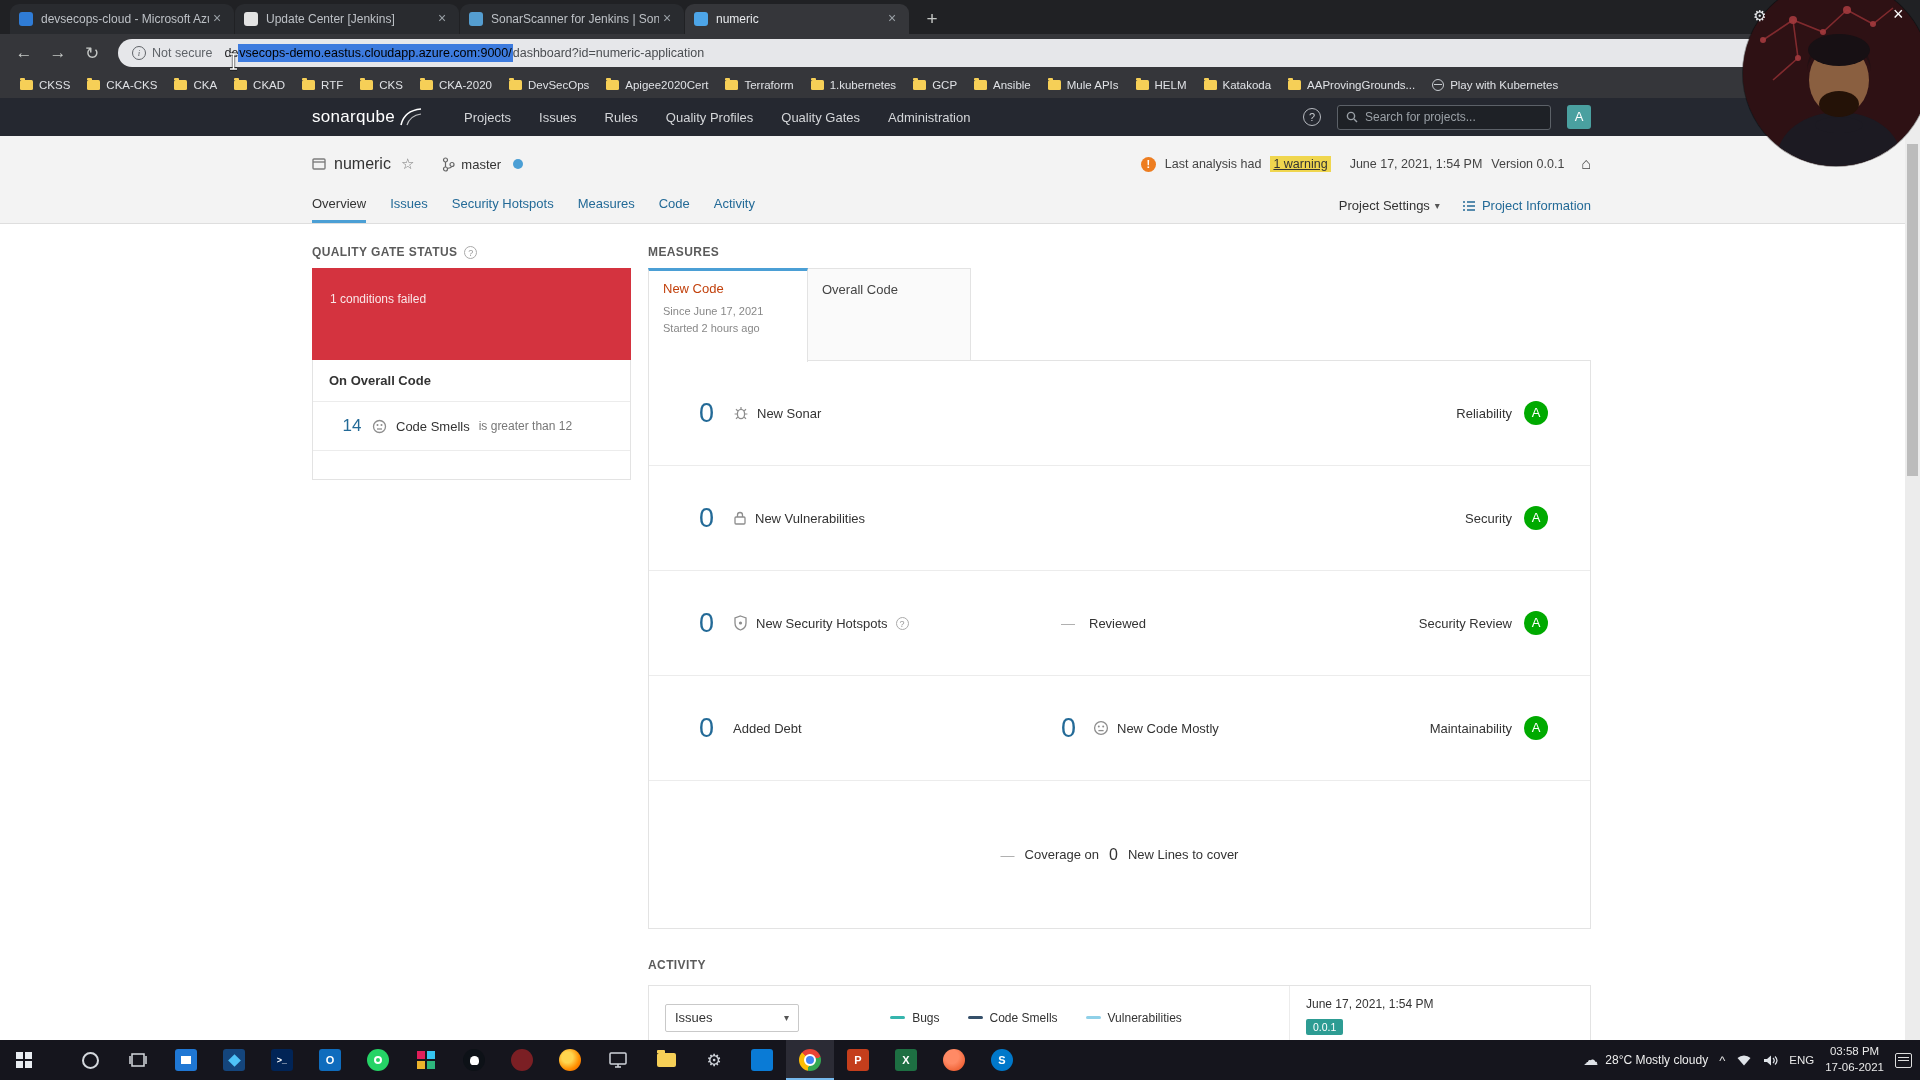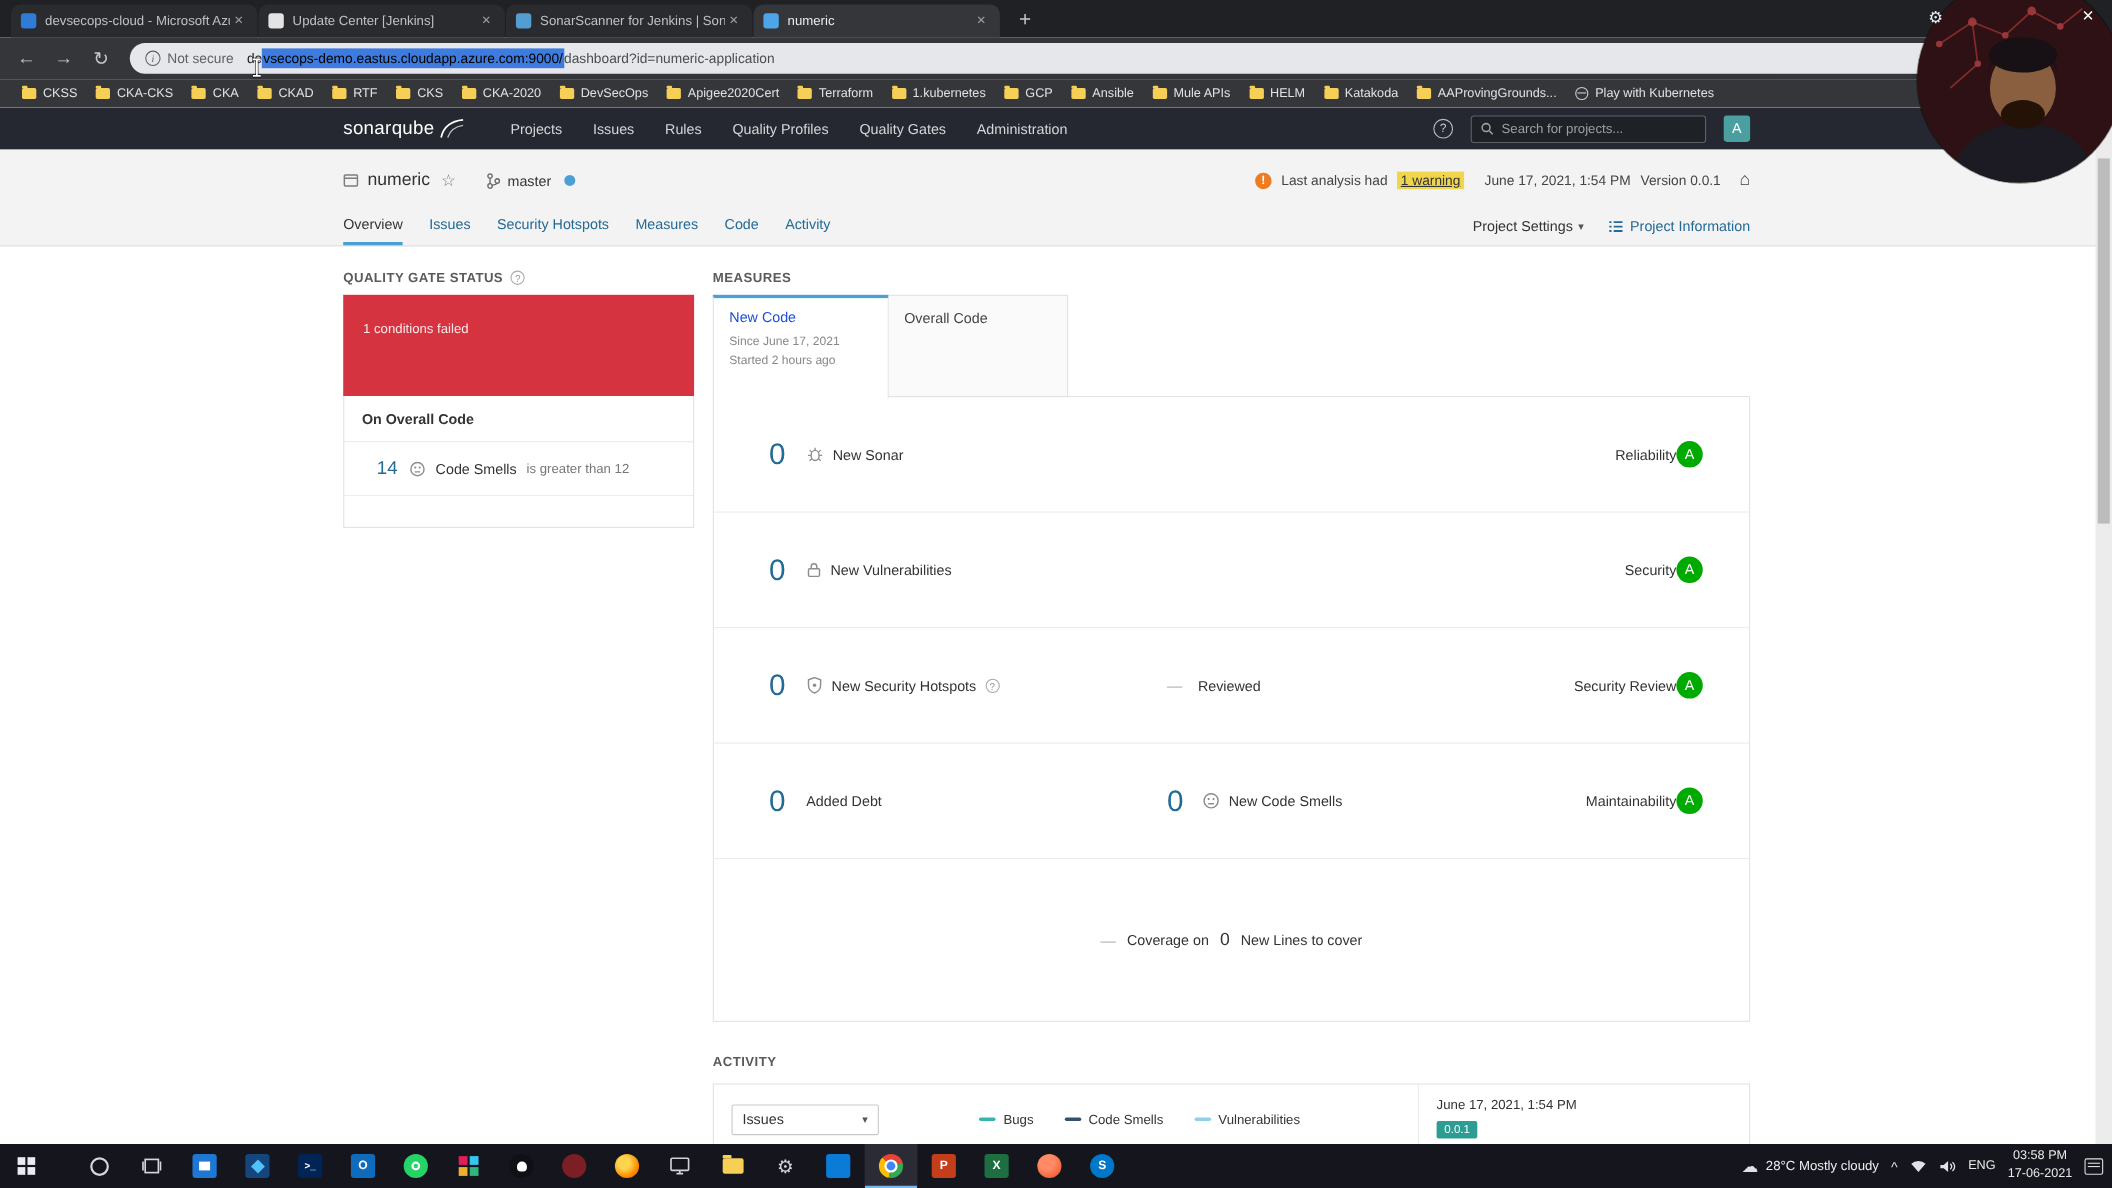--- a/index.html
+++ b/index.html
@@ -121,32 +121,32 @@
     border-bottom:1px solid #ececec; }
   .qg-val { color:#236a97; font-size:17px; min-width:22px; text-align:center; }
   .qg-metric { color:#333; font-size:13px; }
   .qg-condtext { color:#777; font-size:12px; }
   .qg-pad { height:28px; }
 
   
   .m-tabs { display:flex; margin-top:8px; height:93px; position:relative; z-index:2; }
   .m-tab-active { width:160px; background:#fff; border:1px solid #e3e3e3; border-bottom:none;
     border-top:3px solid #4b9fd5; padding:10px 14px; height:94px; }
-  .m-tab-title { font-size:13px; color:#1d4ed8; }
+  .m-tab-title { font-size:13px; color:#c2410c; }
   .m-sub { font-size:11px; color:#888; margin-top:7px; line-height:1.55; }
   .m-tab-idle { width:163px; background:#fafafa; border:1px solid #e3e3e3; border-left:none;
     padding:13px 14px; font-size:13px; color:#444; }
   .m-card { border:1px solid #e3e3e3; margin-top:-1px; background:#fff; position:relative; z-index:1; }
   .m-row { height:105px; display:flex; align-items:center; padding:0 42px 0 50px;
     border-bottom:1px solid #ececec; }
   .m-left { display:flex; align-items:center; gap:16px; width:362px; flex:none; }
   .big0 { font-size:27px; color:#236a97; min-width:18px; }
   .m-label { font-size:13px; color:#333; display:flex; align-items:center; gap:8px; }
   .m-mid { display:flex; align-items:center; gap:14px; flex:1; }
-  .m-rightgrp { display:flex; align-items:center; gap:0; margin-left:auto; }
+  .m-rightgrp { display:flex; align-items:center; gap:12px; margin-left:auto; }
   .domain { font-size:13px; color:#333; }
   .badge { width:24px; height:24px; border-radius:50%; color:#fff; text-align:center;
     line-height:24px; font-size:13px; }
   .gdash { color:#b0b0b0; font-size:14px; }
   .m-bottom { display:flex; height:147px; }
   .cov { flex:1; display:flex; align-items:center; justify-content:center; gap:10px;
     font-size:13px; color:#333; }
   .cov-cnt { font-size:16px; color:#333; }
   .dup { width:472px; border-left:1px solid #ececec; display:flex; flex-direction:column;
     align-items:center; justify-content:center; gap:11px; }
@@ -555,21 +555,21 @@
           </span>
           <span class="m-mid">
             <span class="big0">0</span>
             <span class="m-label">
               <svg width="16" height="16" viewBox="0 0 16 16">
                   <circle cx="8" cy="8" r="6.4" fill="none" stroke="#8d8d8d" stroke-width="1.3"></circle>
                   <circle cx="5.8" cy="6.4" r="1" fill="#8d8d8d"></circle>
                   <circle cx="10.2" cy="6.4" r="1" fill="#8d8d8d"></circle>
                   <path d="M5.4 10.6h5.2" stroke="#8d8d8d" stroke-width="1.3"></path>
                 </svg>
-              <span>New Code Smells</span>
+              <span>New Code Mostly</span>
             </span>
           </span>
           <span class="m-rightgrp">
             <span class="domain">Maintainability</span>
             <span class="badge" style="background: rgb(0, 170, 0);">A</span>
           </span>
         </div>
 
         <div class="m-bottom">
           <div class="cov">

